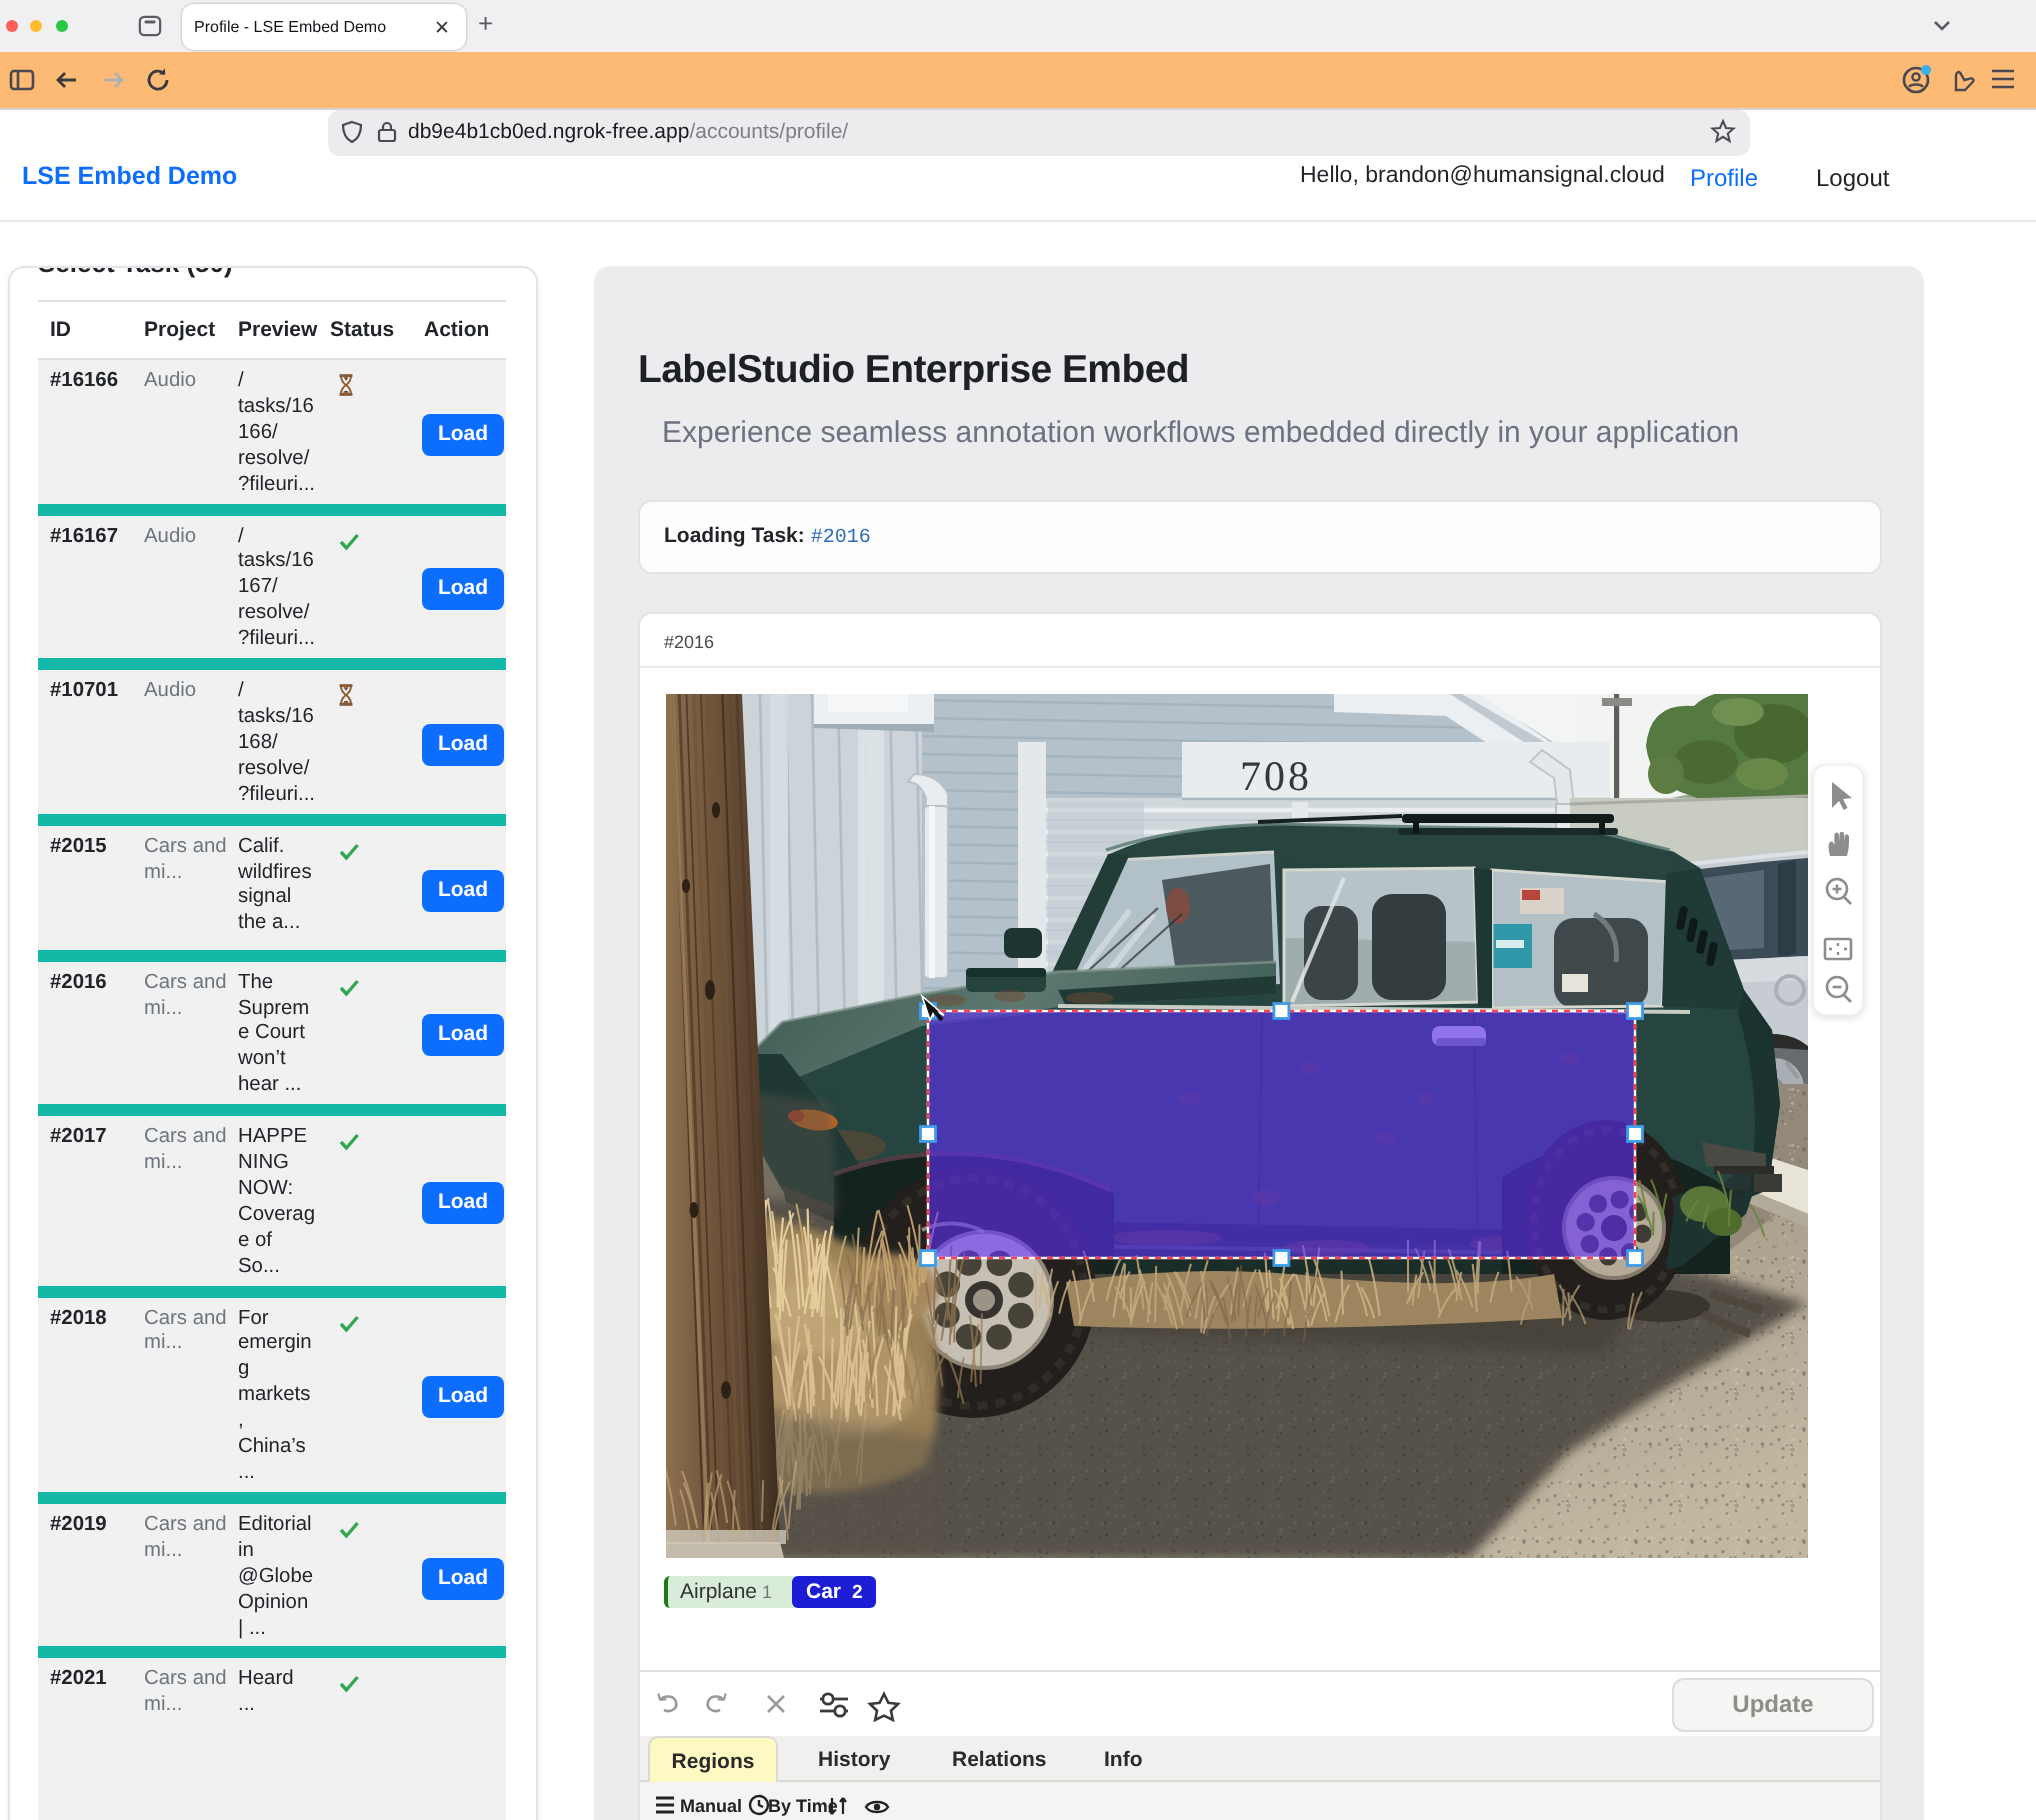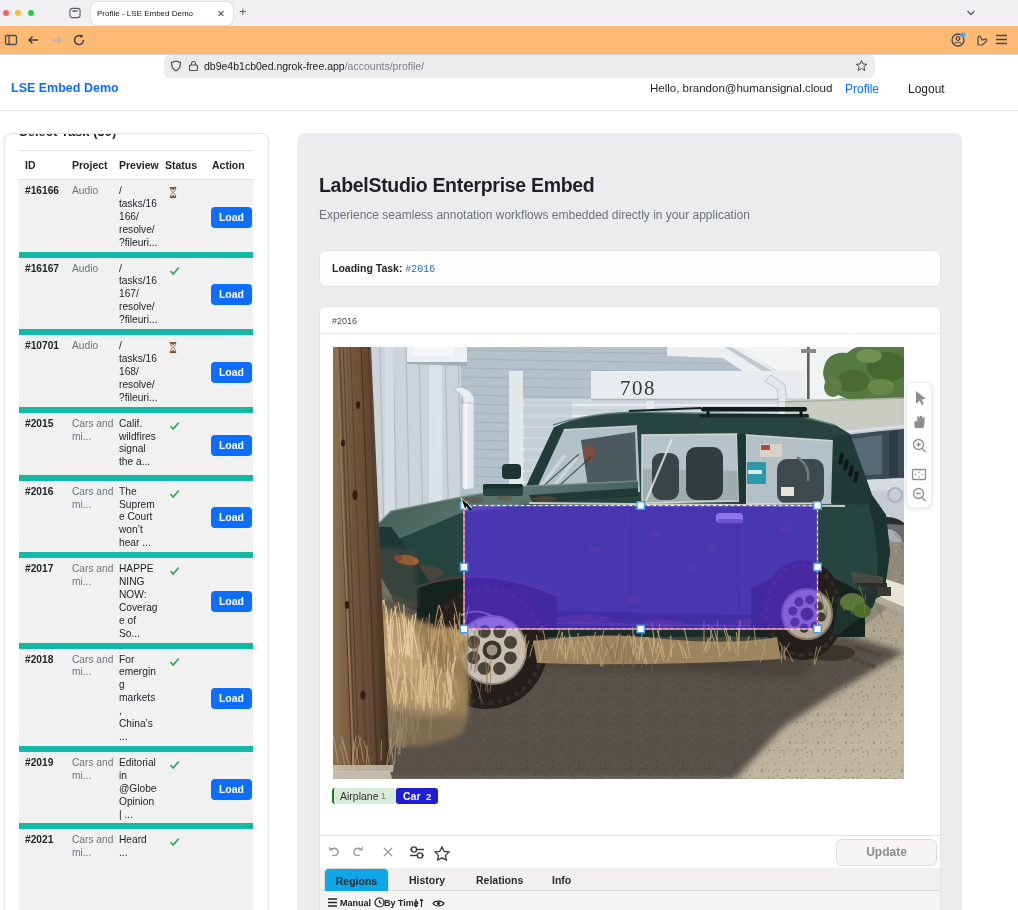--- a/index.html
+++ b/index.html
@@ -29,38 +29,38 @@
   #stable td { vertical-align:top; padding:5px 0 2px 6px; background:#f1f1f2;
      border-bottom:6px solid #14b8a6; line-height:12.9px; white-space:nowrap; overflow:hidden; }
   #stable td.act { vertical-align:middle; padding-left:5px;}
   .idc { font-weight:bold; }
   .prj { color:#6c757d; }
   .ldb { display:inline-block; width:41px; height:21px; background:#0d6efd; color:#fff;
      font-weight:bold; font-size:10.5px; text-align:center; line-height:21px; border-radius:4px; }
   
   #main { left:297px; top:133px; width:665px; height:790px; background:#ececee; border-radius:8px; }
   #mh1 { left:22px; top:41px; font-size:19.5px; font-weight:bold; color:#1d2125; letter-spacing:-0.3px;}
-  #msub { left:22px; top:75px; font-size:12px; color:#6b7280; }
+  #msub { left:34px; top:75px; font-size:15px; color:#6b7280; }
   #loadbox { left:22px; top:117px; width:622px; height:37px; background:#fdfdfd;
      border:1px solid #e2e2e4; border-radius:7px; font-size:10.5px; color:#212529; }
   #panel { left:22px; top:173px; width:622px; height:617px; background:#fff;
      border:1px solid #e3e3e5; border-radius:7px; overflow:hidden; }
   #phead { left:0; top:0; width:620px; height:27px; border-bottom:1px solid #ebebeb;
      font-size:9px; color:#4a4a4a; }
   #photo { left:13px; top:40px; width:571px; height:554px; }
   #ltool { left:586px; top:75px; width:26px; height:126px; background:#fff; border-radius:7px;
      border:1px solid #f0f0f0; box-shadow:0 1px 4px rgba(0,0,0,.13); }
   .chip { position:absolute; top:481px; height:16px; border-radius:3px; font-size:10.5px; }
   #divider1 { left:0; top:528px; width:620px; height:1px; background:#e2e2e0; }
   #updbtn { left:516px; top:532px; width:101px; height:27px; background:#f6f5f3;
      border:1px solid #dcdcda; border-radius:6px; color:#8f8d88; font-weight:bold; font-size:12px;
      text-align:center; line-height:25px;}
   #tabstrip { left:0; top:561px; width:620px; height:23px; background:#f1f0ee;
      border-bottom:1px solid #d8d8d5;}
-  #regtab { left:4px; top:0px; width:65px; height:23px; background:#0ea5e9; border:1px solid #d9d9d6;
+  #regtab { left:4px; top:0px; width:65px; height:23px; background:#fef9c3; border:1px solid #d9d9d6;
      border-bottom:none; border-radius:5px 5px 0 0; text-align:center; line-height:22px; }
   .tabl { position:absolute; top:6px; font-size:10.5px; font-weight:bold; color:#2a2a2a; }
   #botstrip { left:0; top:584px; width:620px; height:33px; background:#f5f4f2; font-size:9px;
      color:#222; font-weight:bold; }
 </style>
 </head>
 <body>
 
 <div class="abs" id="tabbar">
   <div class="abs tl" style="left:3px;background:#ff5f57"></div>

